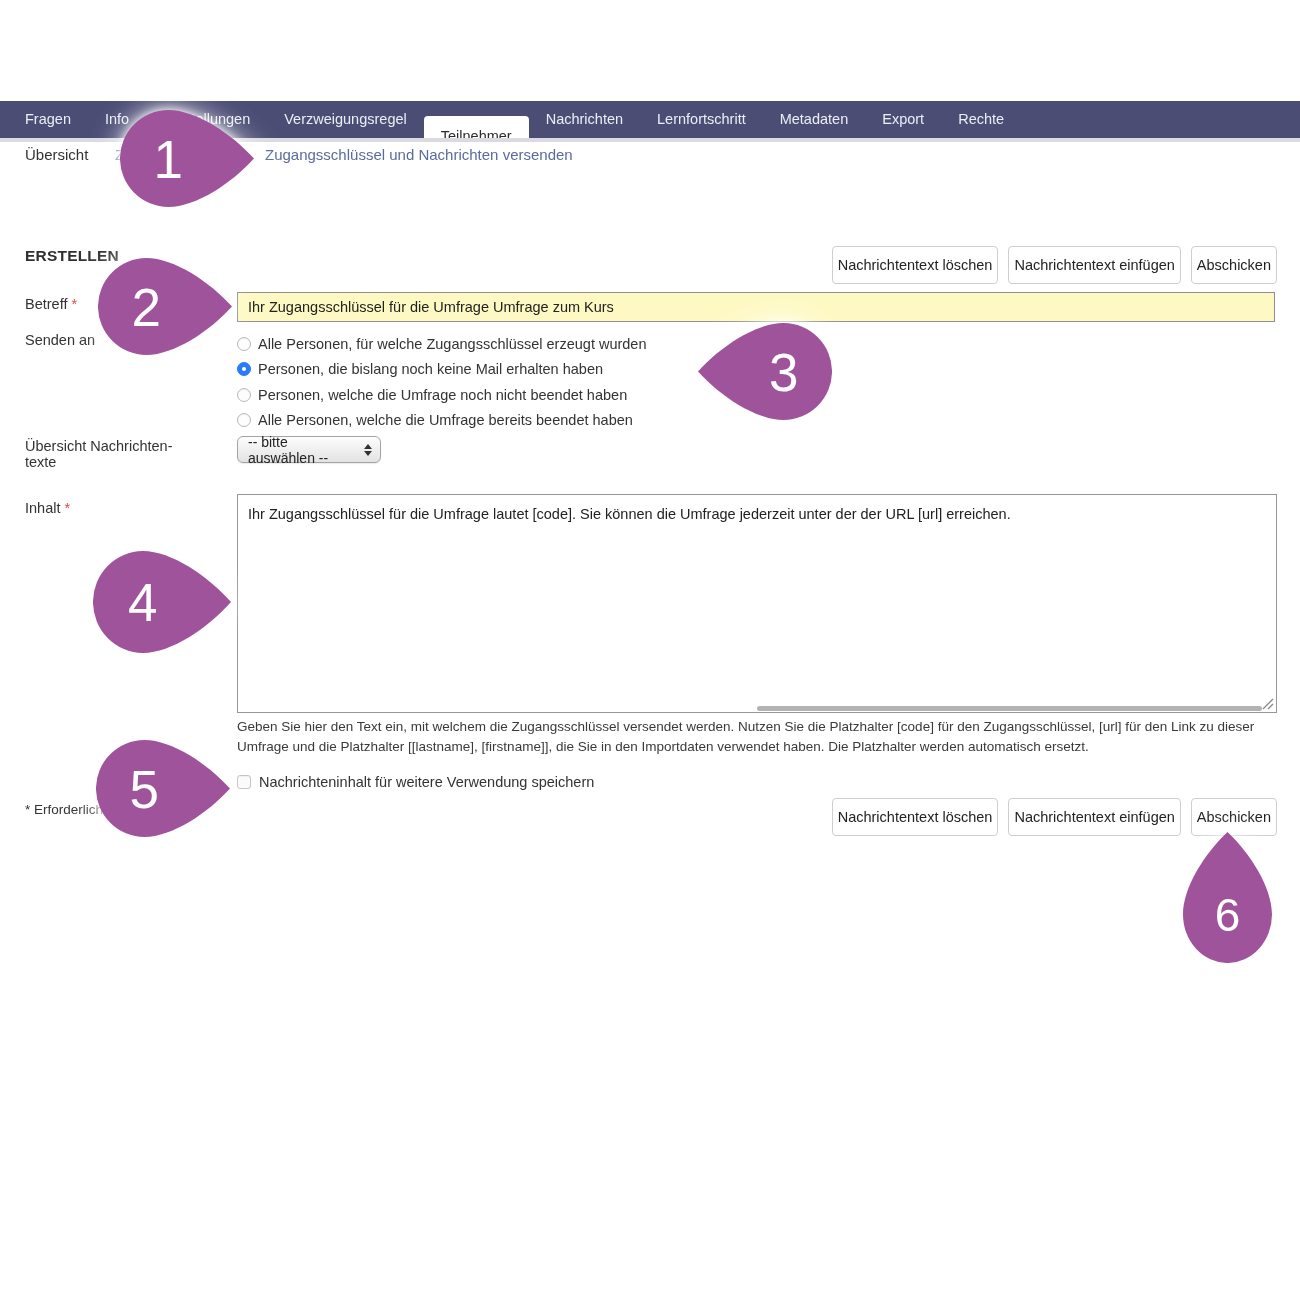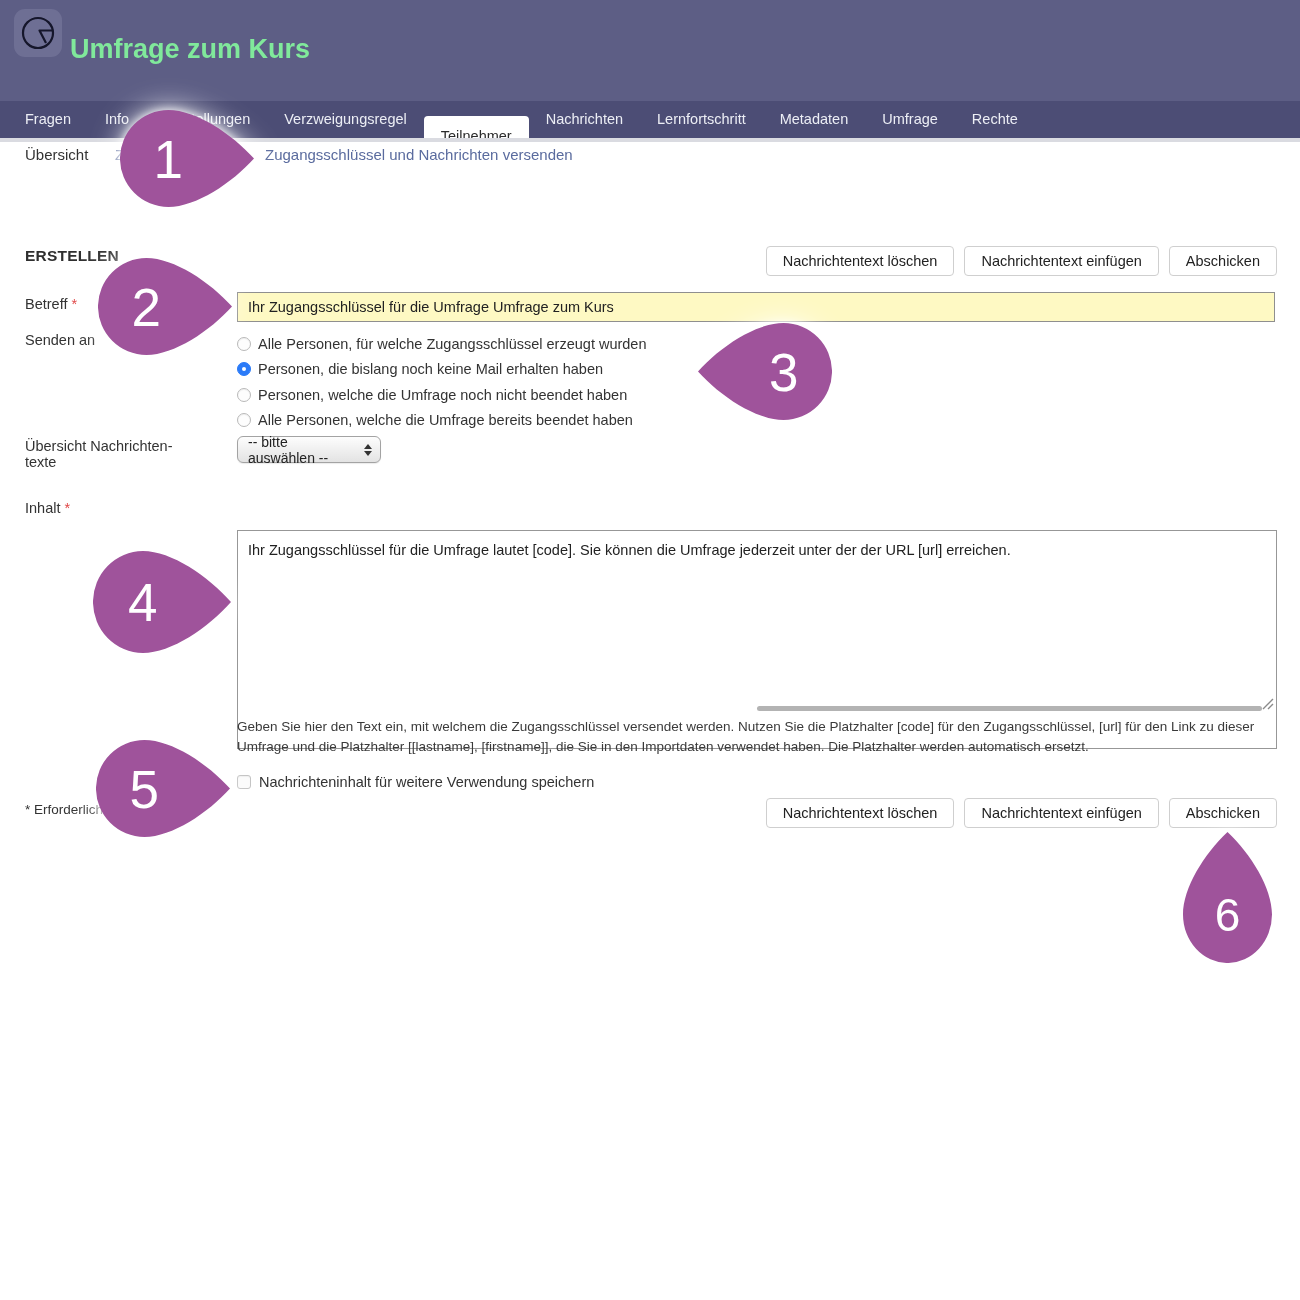--- a/index.html
+++ b/index.html
@@ -21,21 +21,21 @@
 
   
   .subtab{position:absolute;top:146px;font-size:15px;white-space:nowrap;}
   .subtab.plain{color:#333;}
   .subtab.link{color:#5a6b9e;cursor:pointer;}
 
   
   .section-title{position:absolute;left:25px;top:247px;font-size:15.5px;font-weight:bold;letter-spacing:.2px;color:#2f2f2f;}
   .btn-row{position:absolute;right:23px;display:flex;gap:10px;}
   .btn-row.top{top:246px;} .btn-row.bottom{top:798px;}
-  .btn{height:30px;line-height:28px;padding:0 16px;background:#fff;border:1px solid #cfcfcf;border-radius:4px;
+  .btn{height:38px;line-height:28px;padding:0 5px;background:#fff;border:1px solid #cfcfcf;border-radius:4px;
        font-size:14.5px;color:#222;white-space:nowrap;cursor:pointer;font-family:inherit;}
 
   .flabel{position:absolute;left:25px;font-size:14.5px;color:#333;}
   .req{color:#e04545;}
 
   .text-input{position:absolute;left:237px;top:292px;width:1038px;height:30px;box-sizing:border-box;
               border:1px solid #8f8f8f;background:#fef9c3;font-family:inherit;font-size:14.5px;color:#222;
               padding:0 10px;border-radius:0;}
 
   .radio-group{position:absolute;left:237px;top:331px;}
@@ -50,21 +50,21 @@
           border:1px solid #a3a3a3;border-radius:6px;background:linear-gradient(#fdfdfd,#e3e3e3);
           display:flex;align-items:center;padding:0 24px 0 10px;font-size:14px;color:#222;cursor:pointer;
           box-shadow:0 1px 1px rgba(0,0,0,.08);}
   .sel-arrows{position:absolute;right:8px;top:50%;transform:translateY(-50%);display:flex;flex-direction:column;gap:2px;}
   .sel-arrows i{display:block;width:0;height:0;border-left:4px solid transparent;border-right:4px solid transparent;}
   .sel-arrows .up{border-bottom:5px solid #333;}
   .sel-arrows .down{border-top:5px solid #333;}
 
   .textarea{position:absolute;left:237px;top:494px;width:1040px;height:219px;box-sizing:border-box;
             border:1px solid #979797;background:#fff;font-family:inherit;font-size:14.5px;color:#222;
-            padding:9px 10px;resize:none;line-height:1.4;margin-top:36px;}
+            padding:9px 10px;resize:none;line-height:1.4;}
   .ta-scroll{position:absolute;left:757px;top:706px;width:505px;height:5px;background:#b3b3b3;border-radius:3px;}
   .grip{position:absolute;left:1261px;top:697px;width:13px;height:13px;}
 
   .help-text{position:absolute;left:237px;top:717px;width:1040px;font-size:13.5px;line-height:1.45;color:#3a3a3a;}
 
   .check-row{position:absolute;left:237px;top:774px;display:flex;align-items:center;cursor:pointer;}
   .cb{width:14px;height:14px;border:1px solid #c3c3c3;border-radius:3px;background:#fbfbfb;
       box-sizing:border-box;margin-right:8px;box-shadow:inset 0 1px 1px rgba(0,0,0,.05);}
   .check-label{font-size:14.5px;color:#333;}
 
@@ -77,40 +77,31 @@
   .balloon .num{position:absolute;top:50%;transform:translate(-50%,-50%);color:#fff;font-size:53px;line-height:1;}
   .dir-right .num{left:36%;}
   .dir-left .num{left:64%;}
   .dir-up .num{left:50%;top:63%;font-size:46px;}
 </style>
 </head>
 <body>
 
 <div class="canvas">
 
-  <div class="header">
-    <div class="logo-box">
-      <svg width="36" height="36" viewBox="0 0 36 36">
-        <circle cx="18" cy="18" r="15" fill="none" stroke="#15162b" stroke-width="2.2"></circle>
-        <path d="M33,15.5 L19.5,15.5 L26,28" fill="none" stroke="#15162b" stroke-width="2.2" stroke-linejoin="round"></path>
-      </svg>
-    </div>
-    <div class="page-title">Umfrage zum Kurs</div>
-  </div>
 
   <div class="tabbar">
     <div class="tab">Fragen</div>
     <div class="tab">Info</div>
     <div class="tab">Einstellungen</div>
     <div class="tab">Verzweigungsregel</div>
     <div class="tab active">Teilnehmer</div>
     <div class="tab">Nachrichten</div>
     <div class="tab">Lernfortschritt</div>
     <div class="tab">Metadaten</div>
-    <div class="tab">Umfrage</div>
+    <div class="tab">Export</div>
     <div class="tab">Rechte</div>
   </div>
   <div class="strip"></div>
 
   <div class="subtab plain" style="left:25px">Übersicht</div>
   <div class="subtab link" style="left:115px">Z</div>
   <div class="subtab link" style="left:265px">Zugangsschlüssel und Nachrichten versenden</div>
 
   <div class="section-title">ERSTELLEN</div>
   <div class="btn-row top">

